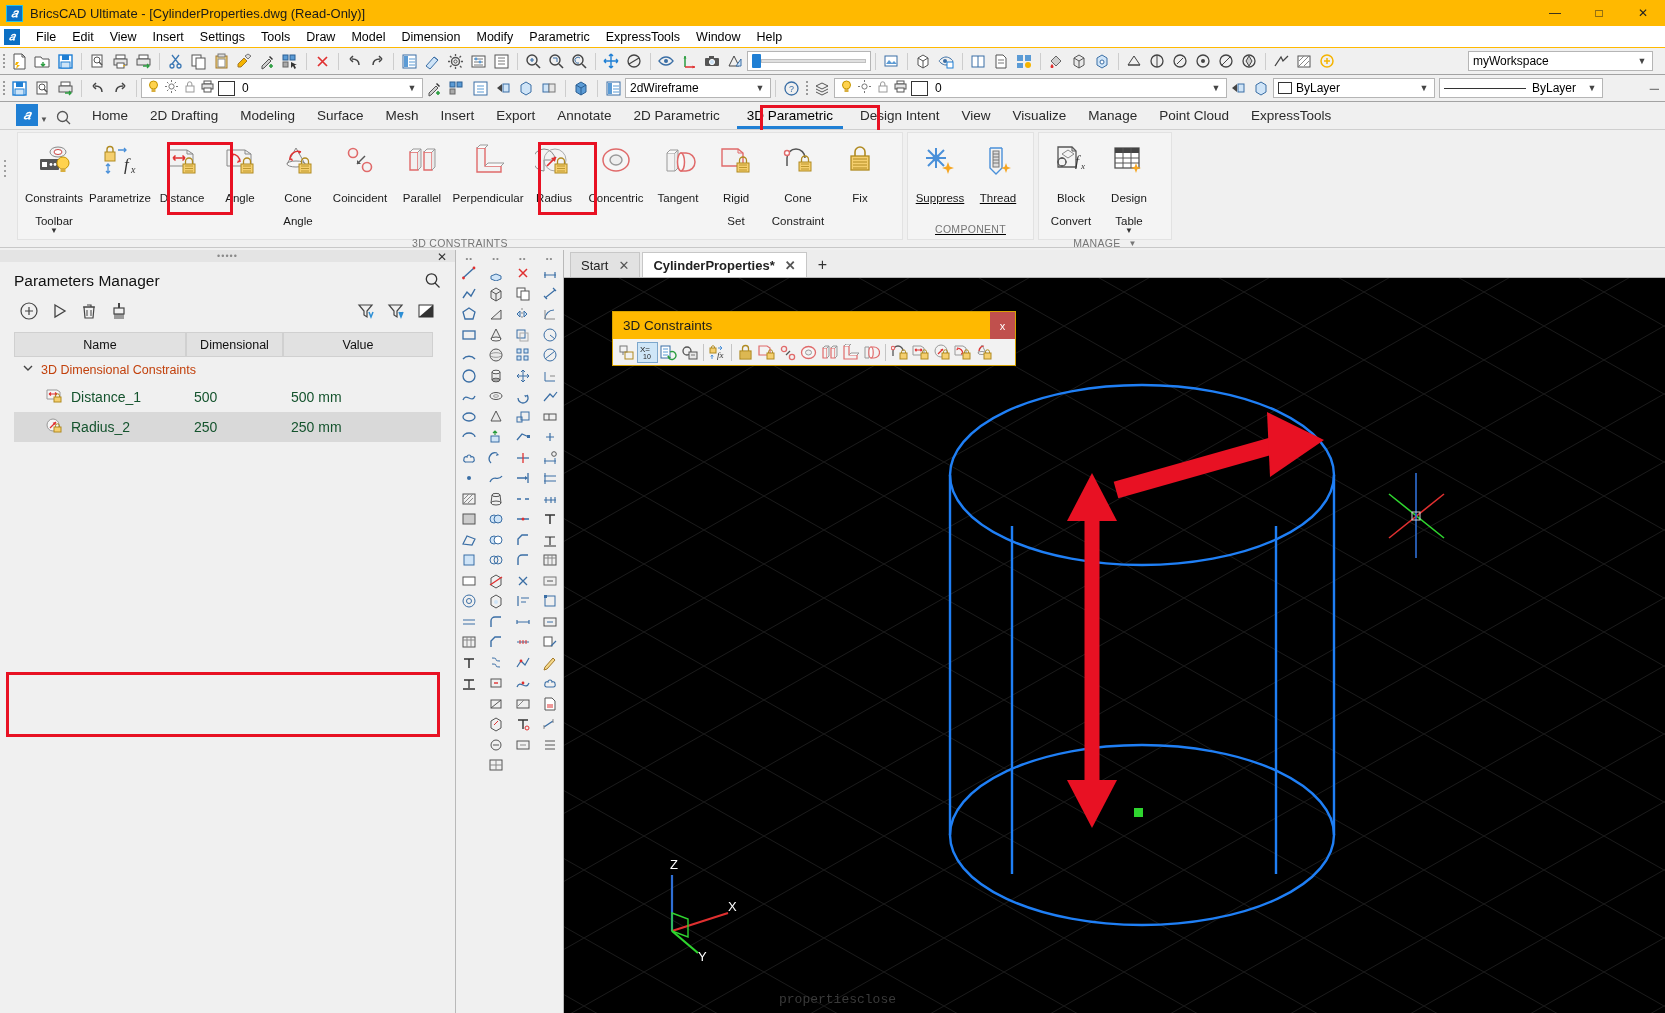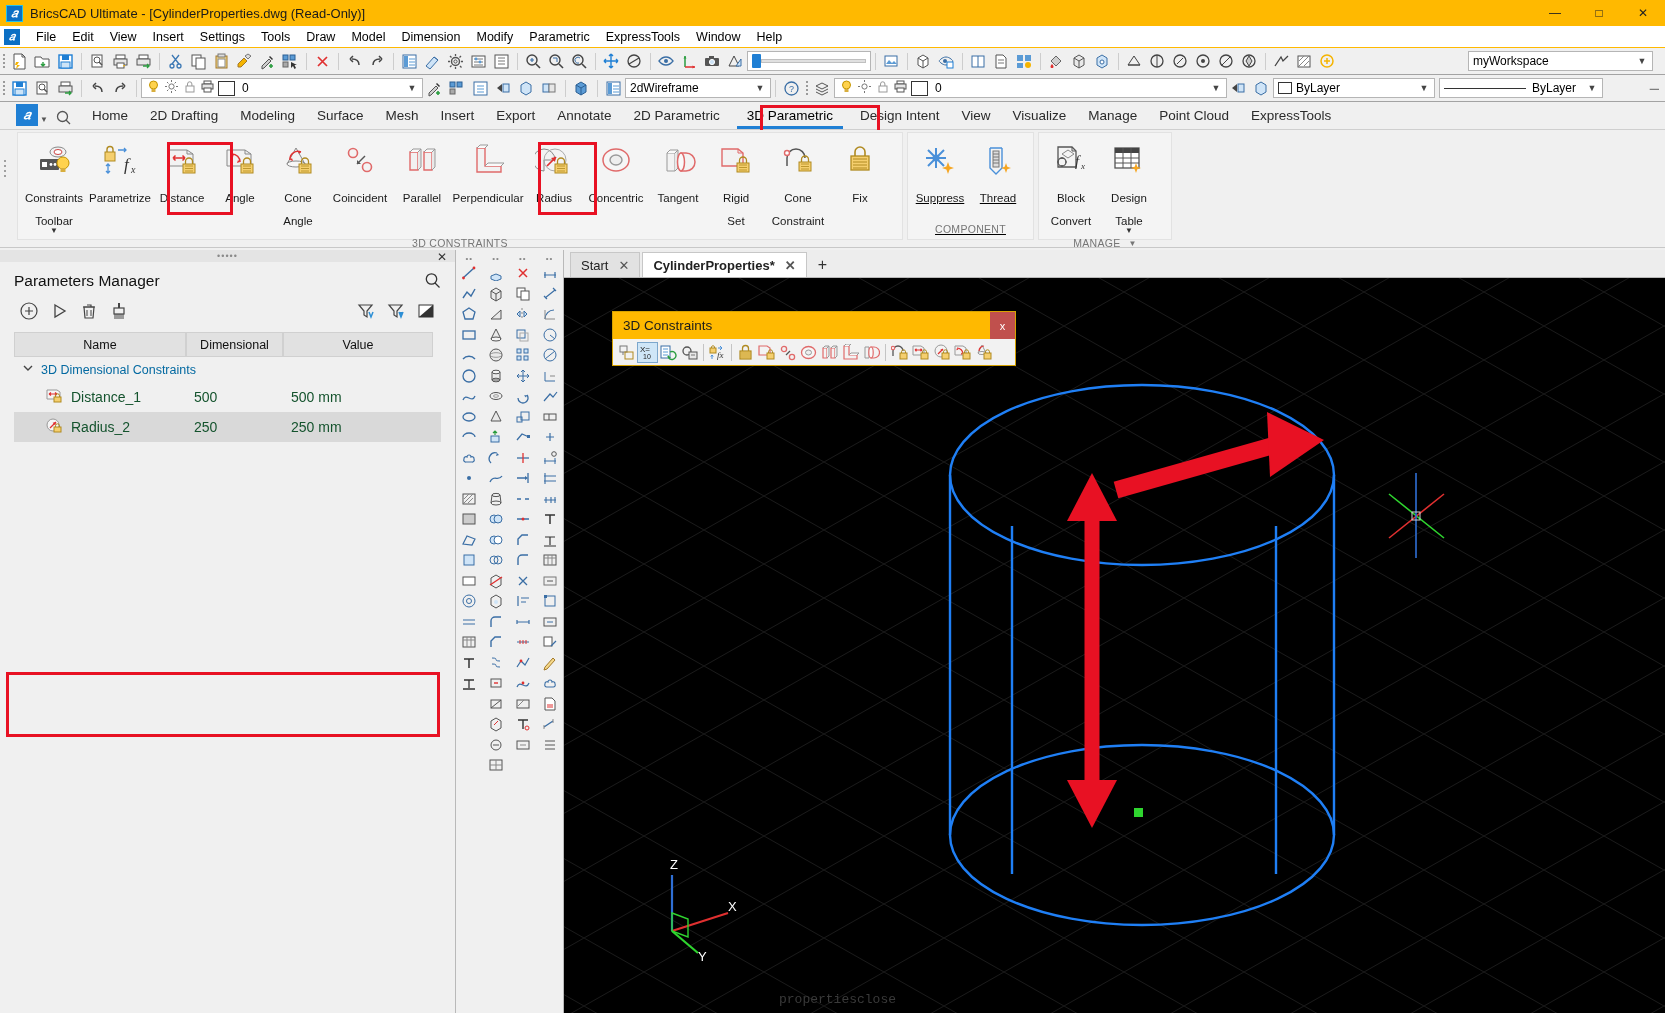--- a/index.html
+++ b/index.html
@@ -139,21 +139,21 @@
   .panelbtns .right { margin-left: auto; display: flex; }
 
   .ptable { margin: 0 14px; }
   .pthead { display: flex; }
   .pthead div {
     background: #e1e1e1; border: 1px solid #d0d0d0; height: 25px; display: flex;
     align-items: center; justify-content: center; font-size: 12.5px; color: #111;
   }
   .ptgroup {
     display: flex; align-items: center; height: 25px; font-size: 12.5px;
-    color: #0369a1; background: #f0f0f0; padding-left: 8px; gap: 7px;
+    color: #c2410c; background: #f0f0f0; padding-left: 8px; gap: 7px;
   }
   .ptrow { display: flex; align-items: center; height: 30px; font-size: 14px; color: #14532d; }
   .ptrow.alt { background: #d9d9d9; }
   .ptrow.norm { background: #f0f0f0; }
   .cName { width: 172px; display: flex; align-items: center; gap: 8px; padding-left: 32px; }
   .cExpr { width: 97px; padding-left: 8px; }
   .cVal  { width: 150px; padding-left: 8px; }
 
   
   .vtoolwrap {

